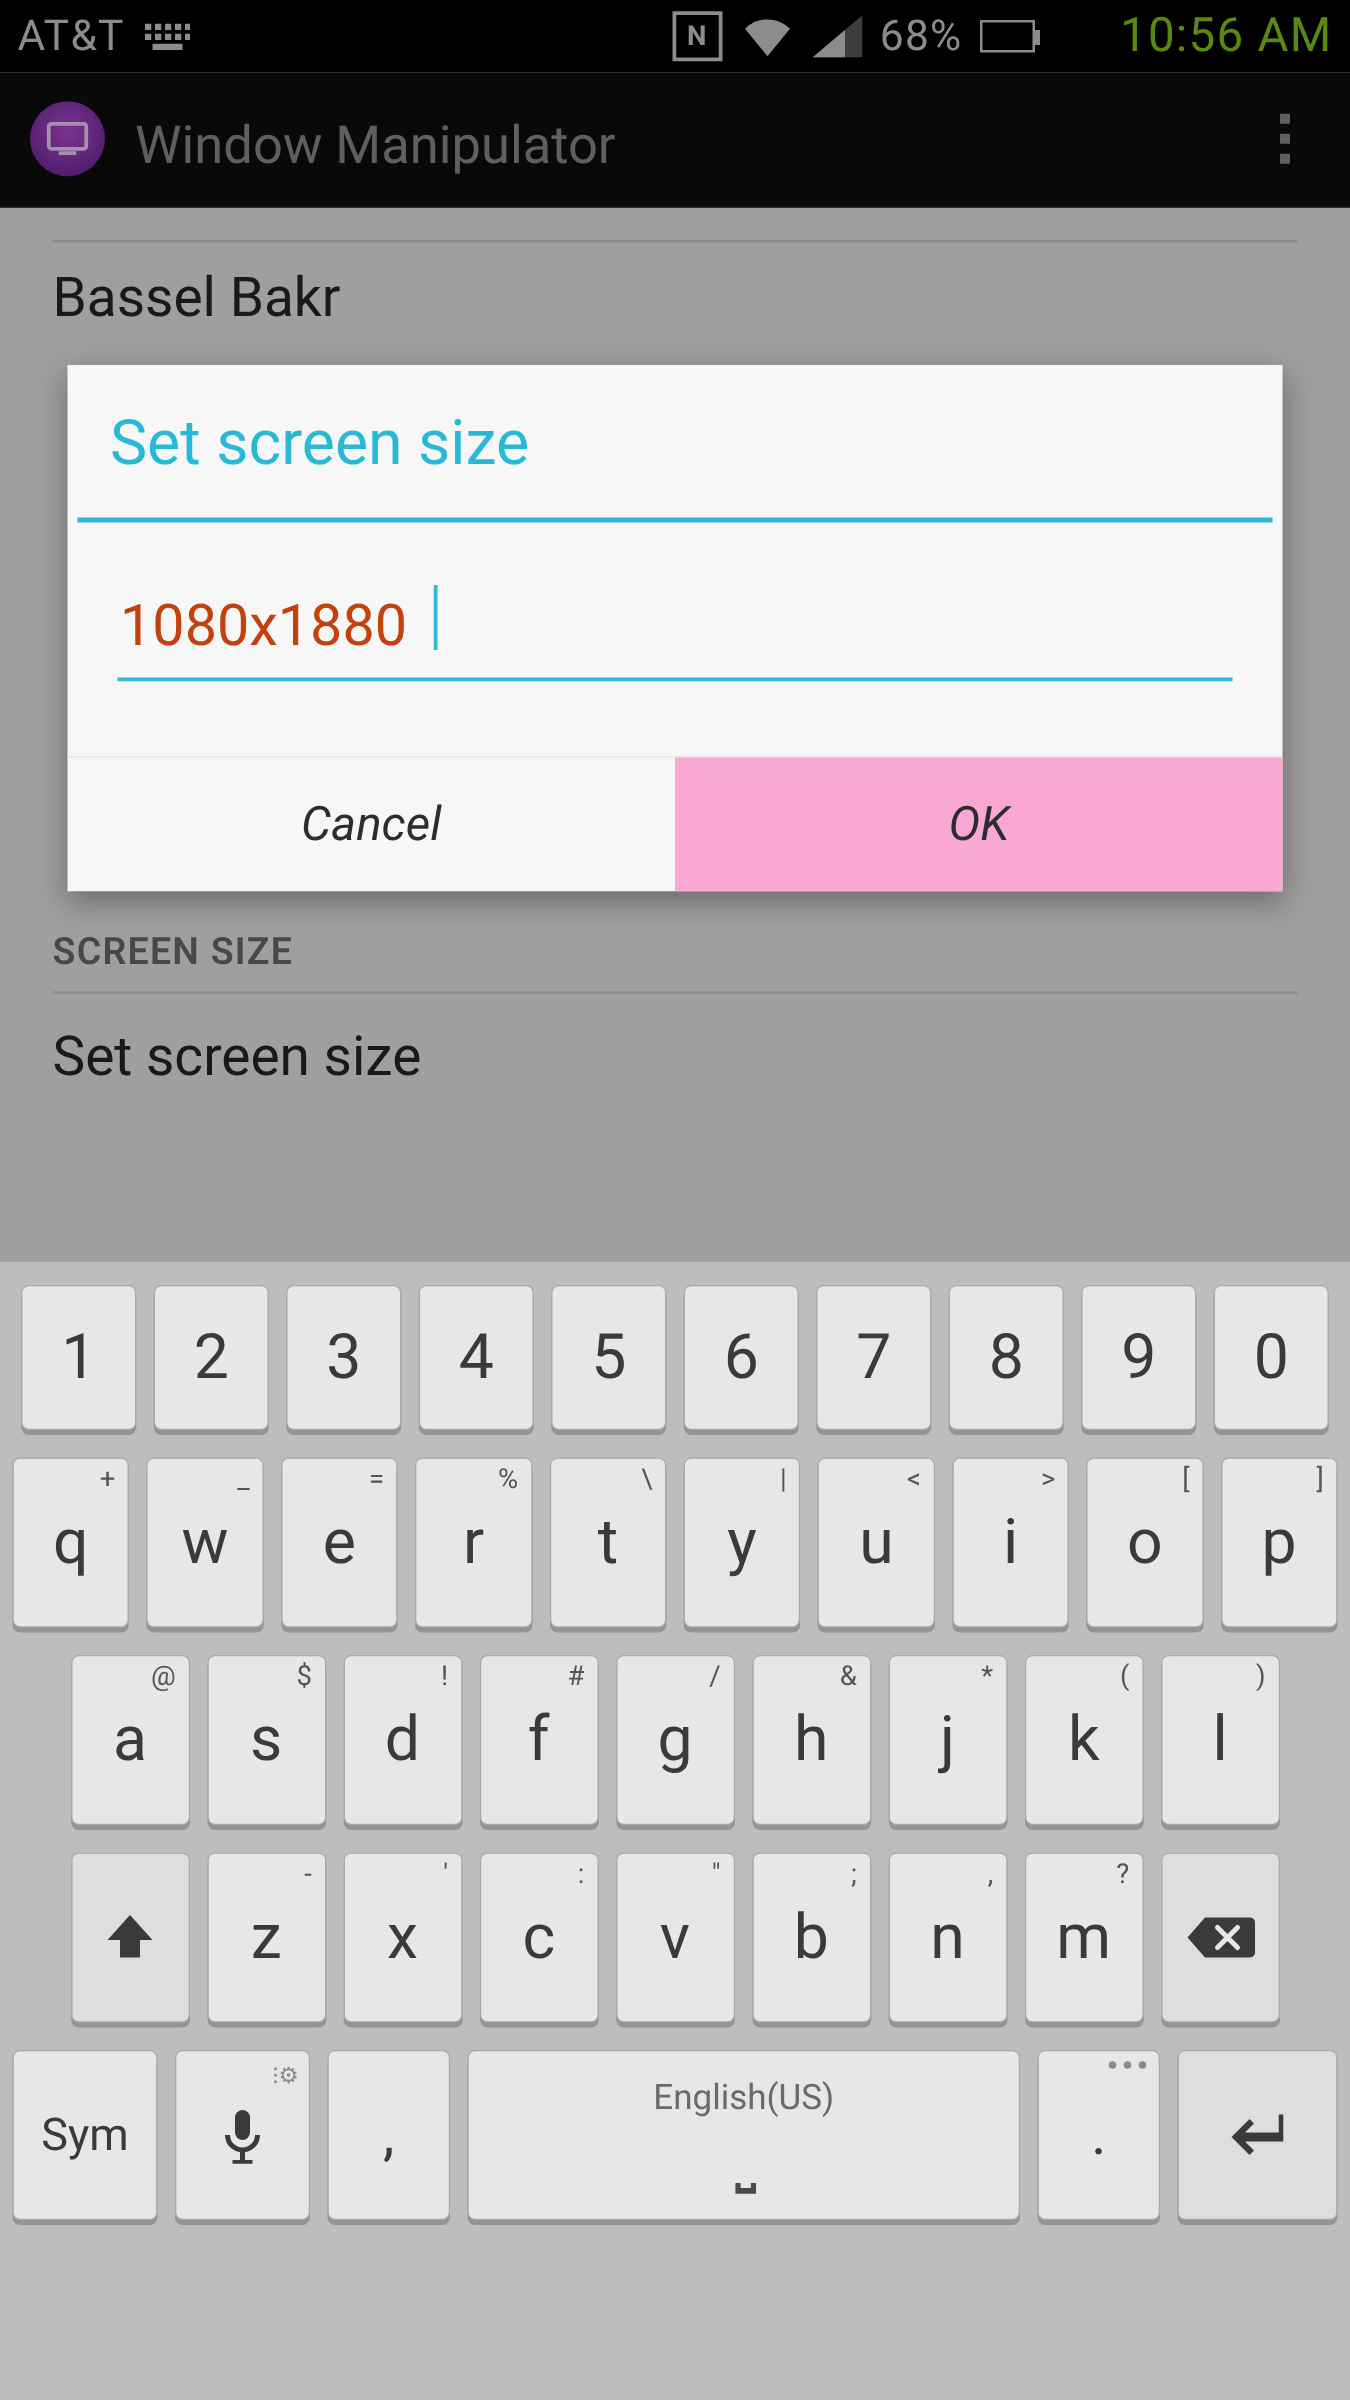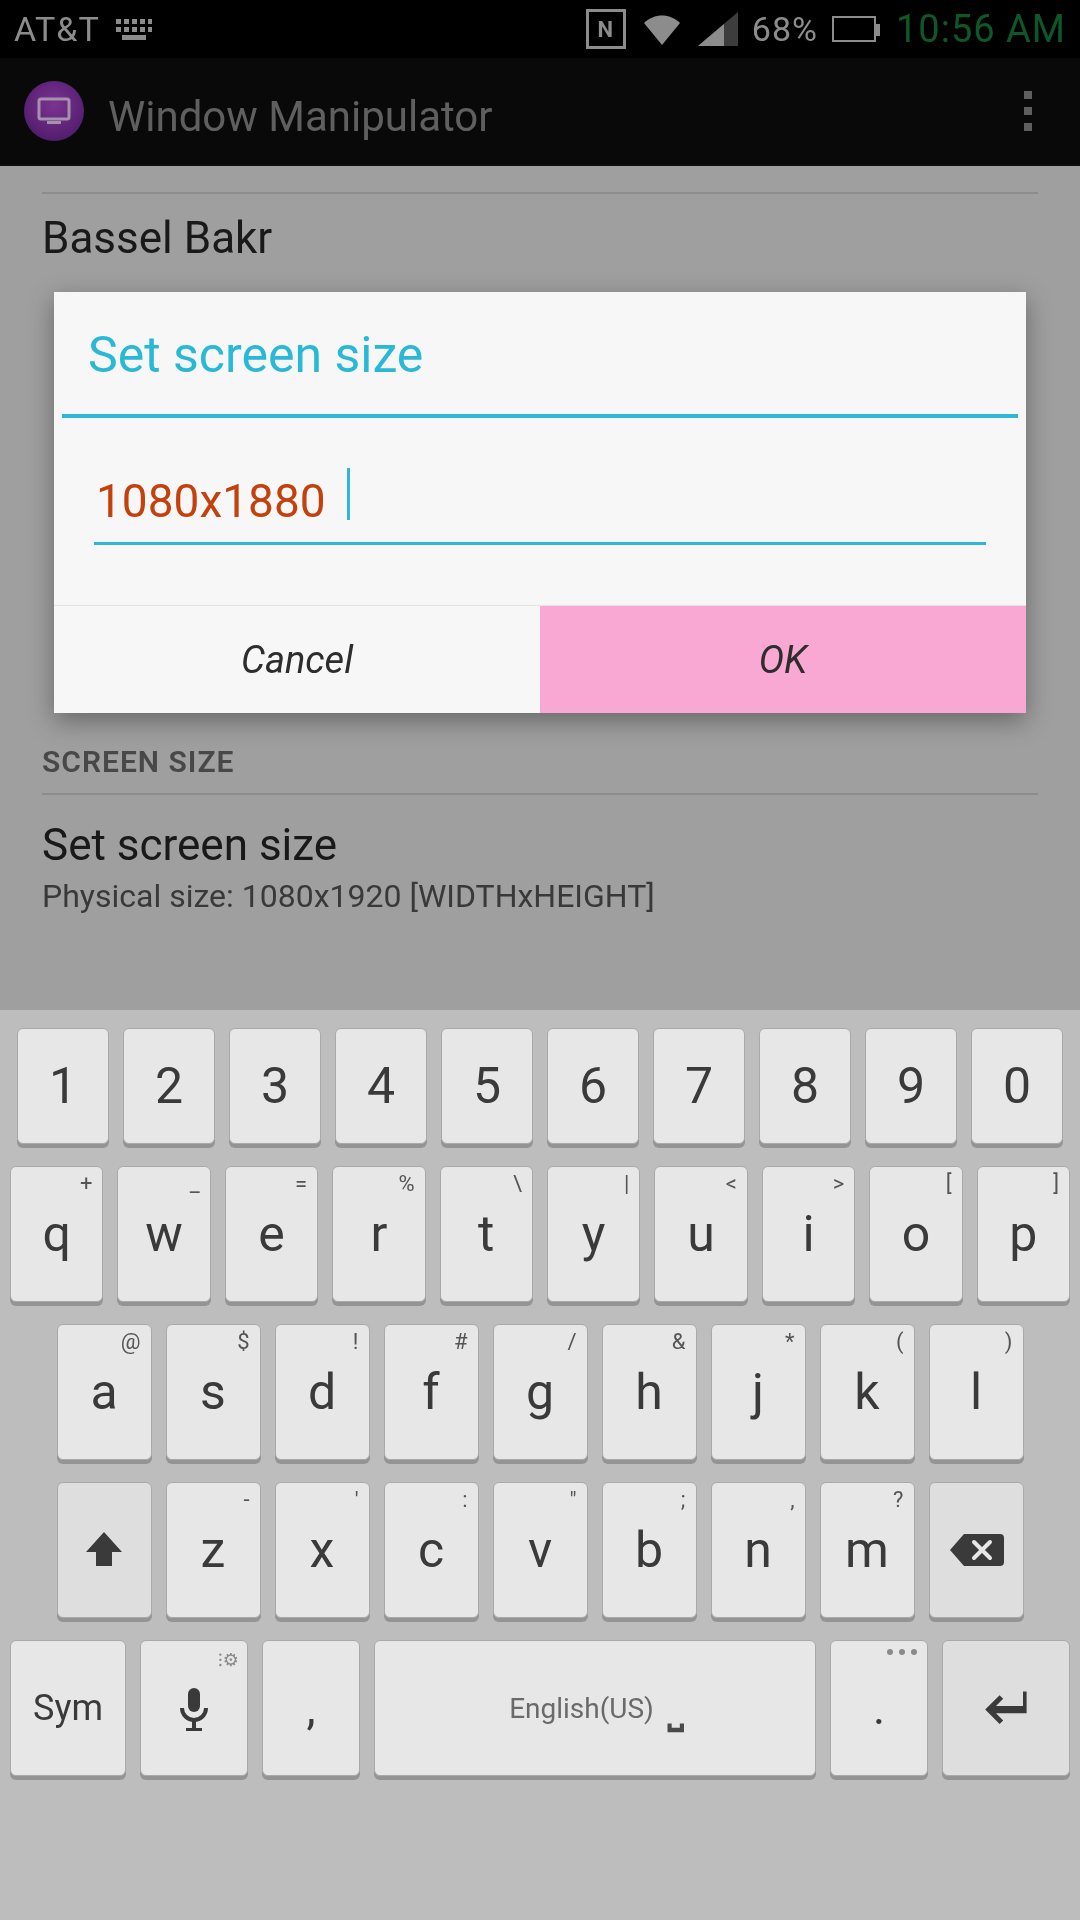--- a/index.html
+++ b/index.html
@@ -9,21 +9,21 @@
   
   .statusbar {
     height: 58px; background: #000; color: #cfcfcf;
     display: flex; align-items: center; padding: 0 14px;
     font-size: 34px; letter-spacing: 1px;
   }
   .statusbar .left { display: flex; align-items: center; gap: 14px; }
   .statusbar .spacer { flex: 1; }
   .statusbar .right { display: flex; align-items: center; gap: 14px; }
   .sb-ico { display: inline-flex; align-items: center; justify-content: center; }
-  .clock { font-size: 38px; color: #15803d; padding-left: 6px; }
+  .clock { font-size: 38px; color: #84cc16; padding-left: 6px; margin-left: 48px; }
 
   
   .nfc { width: 40px; height: 40px; border: 3px solid #cfcfcf; display:flex;align-items:center;justify-content:center;font-size:22px;color:#cfcfcf;font-weight:700; }
 
   
   .batt { width: 44px; height: 26px; border: 2px solid #cfcfcf; position: relative; }
   .batt::after { content:""; position:absolute; right:-6px; top:6px; width:4px; height:12px; background:#cfcfcf; }
   .batt-fill { background:#cfcfcf; height:100%; }
 
   
@@ -86,21 +86,21 @@
   .krow.nums .key { width:92px; }
   .krow.r1 .key { width:95px; height:136px; }
   .krow.r2 .key { width:95px; height:136px; }
   .krow.r3 .key { width:95px; height:136px; }
   .key.shift, .key.bksp { width:128px; background:#dedede; }
   .krow.r4 { gap:14px; }
   .krow.r4 .key { height:136px; }
   .key.sym { width:116px; font-size:36px; }
   .key.mic { width:108px; }
   .key.comma { width:98px; }
-  .key.space { flex:1; min-width:430px; flex-direction:row; gap:14px; font-size:28px; color:#6a6a6a;}
+  .key.space { flex:1; min-width:430px; flex-direction:column; gap:14px; font-size:28px; color:#6a6a6a;}
   .key.dot { width:98px; }
   .key.enter { width:128px; background:#dedede; }
   .key .sup { position:absolute; top:4px; right:10px; font-size:22px; color:#555; }
   .key .main { font-size:50px; }
   .space-bracket { font-size:40px; letter-spacing:-3px; color:#4a4a4a; font-weight:600;}
   .dots3 { display:flex; gap:6px; position:absolute; top:8px; right:10px;}
   .dots3 span{width:6px;height:6px;border-radius:50%;background:#8a8a8a;}
   .gear-dot { position:absolute; top:6px; right:8px; font-size:18px; color:#8a8a8a;}
 
   
@@ -169,21 +169,20 @@
     </div>
 </div>
 
 <div class="bgpage">
   <div class="divider"></div>
   <div class="item-title">Bassel Bakr</div>
 
   <div class="section-header">SCREEN SIZE</div>
   <div class="sec-div"></div>
   <div class="item-title">Set screen size</div>
-  <div class="item-sub">Physical size: 1080x1920 [WIDTHxHEIGHT]</div>
 </div>
 
 <div class="dim"></div>
 
 <div class="dialog">
   <div class="dlg-title">Set screen size</div>
   <div class="dlg-rule"></div>
   <div class="dlg-body">
     <div class="dlg-input-wrap">
       <input class="dlg-input" value="1080x1880" style="">

